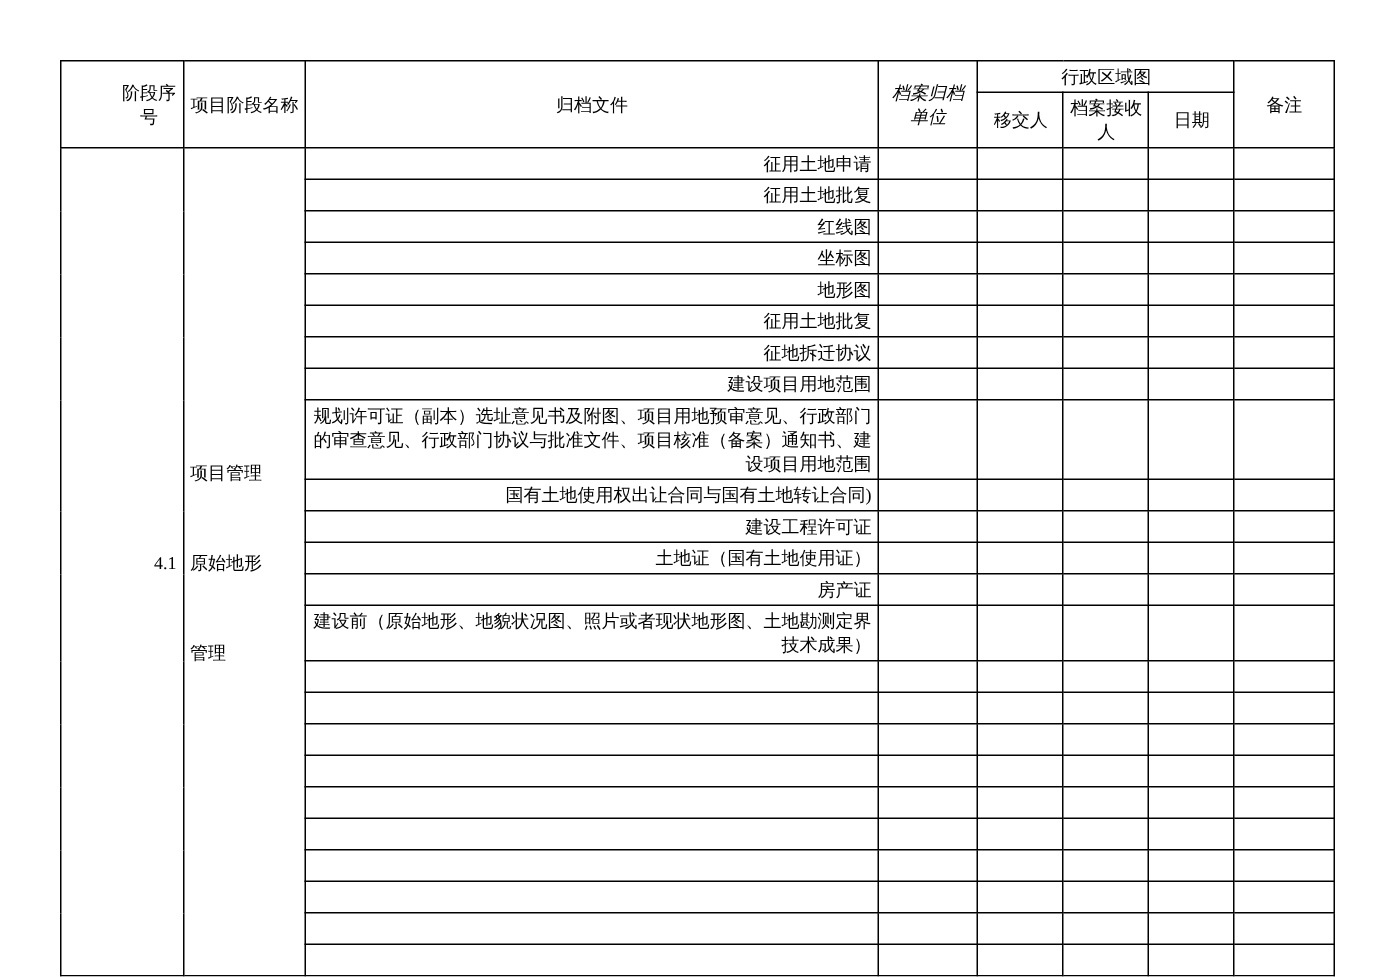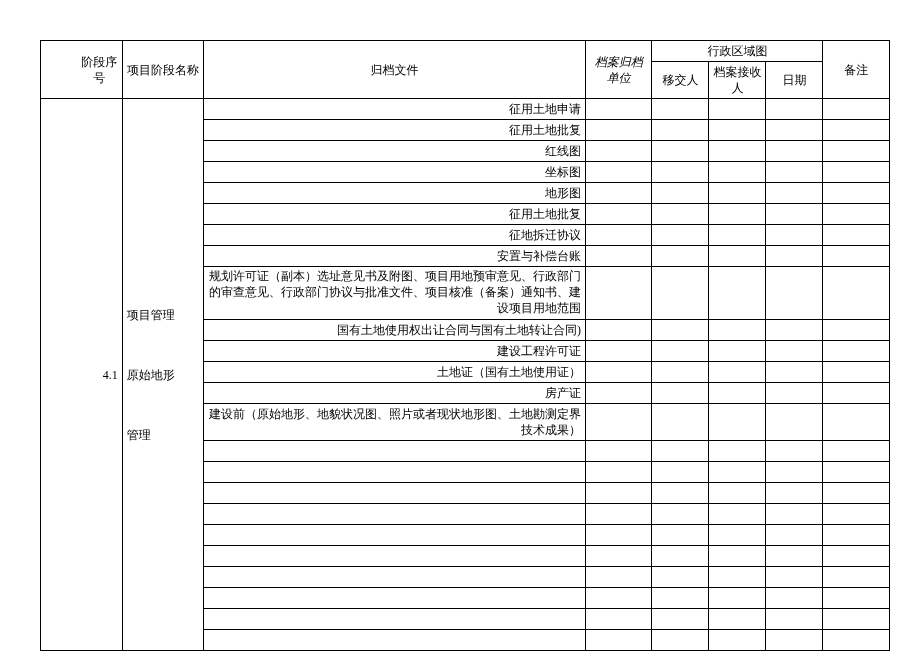--- a/index.html
+++ b/index.html
@@ -22,21 +22,21 @@
       line-height: 16px;
       font-weight: normal;
     }
     .col-seq { width: 38px; text-align: center; padding-left: 40px; }
     .col-stage { width: 76px; text-align: center; }
     .col-file { width: 392px; text-align: right; }
     .col-unit { width: 60px; text-align: center; font-style: italic; }
     .col-sub { width: 50px; text-align: center; }
     .col-note { width: 60px; text-align: center; }
     .hdr { text-align: center; }
-    .bigrow { line-height: 16px; height: 34px; font-family: Liberation Mono, monospace; }
+    .bigrow { line-height: 16px; height: 34px; }
     .stage-block { text-align: left; line-height: 30px; }
     .seq-left { text-align: right; }
   </style>
 </head>
 <body>
 
 <table>
   <tbody>
       <tr>
     <th class="col-seq hdr" rowspan="2">阶段序号</th>
@@ -108,21 +108,21 @@
       </tr>
   <tr>
         <td class="col-file">征地拆迁协议</td>
         <td></td>
         <td></td>
         <td></td>
         <td></td>
         <td></td>
       </tr>
   <tr>
-        <td class="col-file">安置与补偿台账</td>
+        <td class="col-file">建设项目用地范围</td>
         <td></td>
         <td></td>
         <td></td>
         <td></td>
         <td></td>
       </tr>
   <tr>
         <td class="col-file bigrow">规划许可证（副本）选址意见书及附图、项目用地预审意见、行政部门的审查意见、行政部门协议与批准文件、项目核准（备案）通知书、建设项目用地范围</td>
         <td></td>
         <td></td>

